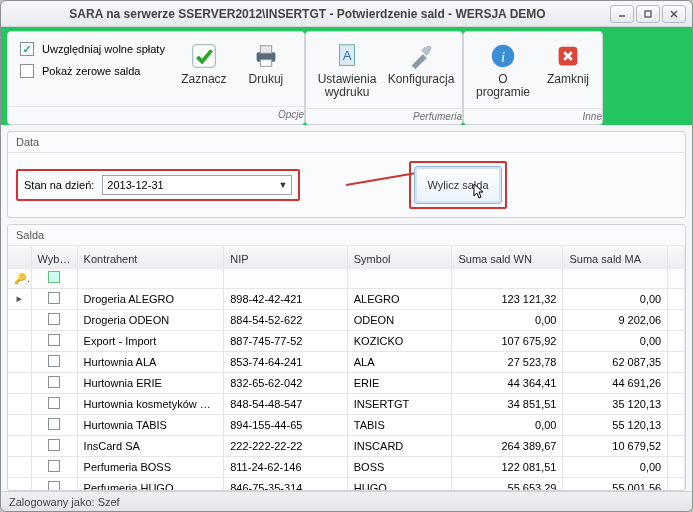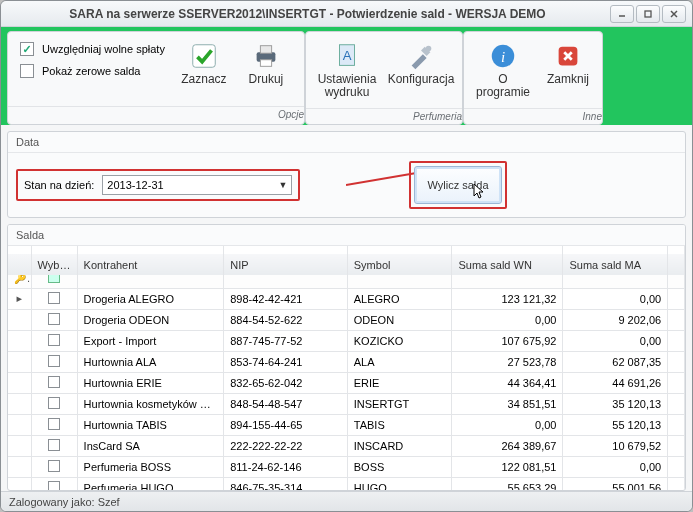--- a/index.html
+++ b/index.html
@@ -31,21 +31,21 @@
   .wylicz-wrap { border:2px solid #d13232; padding:3px; border-radius:2px; margin-left:auto; margin-right:170px; }
   .wylicz-btn { width:88px; height:38px; border:1px solid #9bb7d6; background:linear-gradient(#fdfeff,#eaf2fb); border-radius:3px; display:flex; align-items:center; justify-content:center; font-size:11px; color:#333; position:relative; box-shadow:0 0 0 2px #cfe3f7 inset; }
   .cursor { position:absolute; right:14px; bottom:2px; }
   .red-arrow { position:absolute; left:338px; top:14px; }
 
   .salda { margin:6px 6px 0 6px; border:1px solid #cfd3d8; border-radius:3px; background:#fff; display:flex; flex-direction:column; flex:1; overflow:hidden; height: 276px;}
   .salda-title { padding:4px 8px; color:#555; border-bottom:1px solid #e5e7ea; background:#fafbfc; }
   .grid { width:100%; overflow:auto; flex:1; }
   table { border-collapse:collapse; width:100%; font-size:11px; table-layout:fixed; }
   th, td { border-right:1px solid #e3e5e8; border-bottom:1px solid #e3e5e8; padding:3px 6px; height:21px; white-space:nowrap; overflow:hidden; text-overflow:ellipsis; }
-  thead th { background:linear-gradient(#f6f7f9,#e9ecef); color:#333; font-weight:normal; text-align:left; position:sticky; top:8px; }
+  thead th { background:linear-gradient(#f6f7f9,#e9ecef); color:#333; font-weight:normal; text-align:left; position:sticky; top:2px; }
   td.num { text-align:right; }
   td.chk { text-align:center; }
   .rowchk { width:12px; height:12px; border:1px solid #8a8f94; background:#fff; display:inline-block; }
   .rowind { width:12px; text-align:center; color:#555; }
   tr.filter td { background:#fdfdfd; }
   .filter-ico { width:12px; height:12px; border:1px solid #6b8; background:#cfe; display:inline-block; }
   .key-ico::before { content:"🔑"; font-size:10px; }
 
   .status { height:20px; background:linear-gradient(#eef0f2,#e2e5e8); border-top:1px solid #cfd3d8; padding:0 8px; display:flex; align-items:center; color:#444; font-size:11px; border-radius:0 0 6px 6px; }
 

